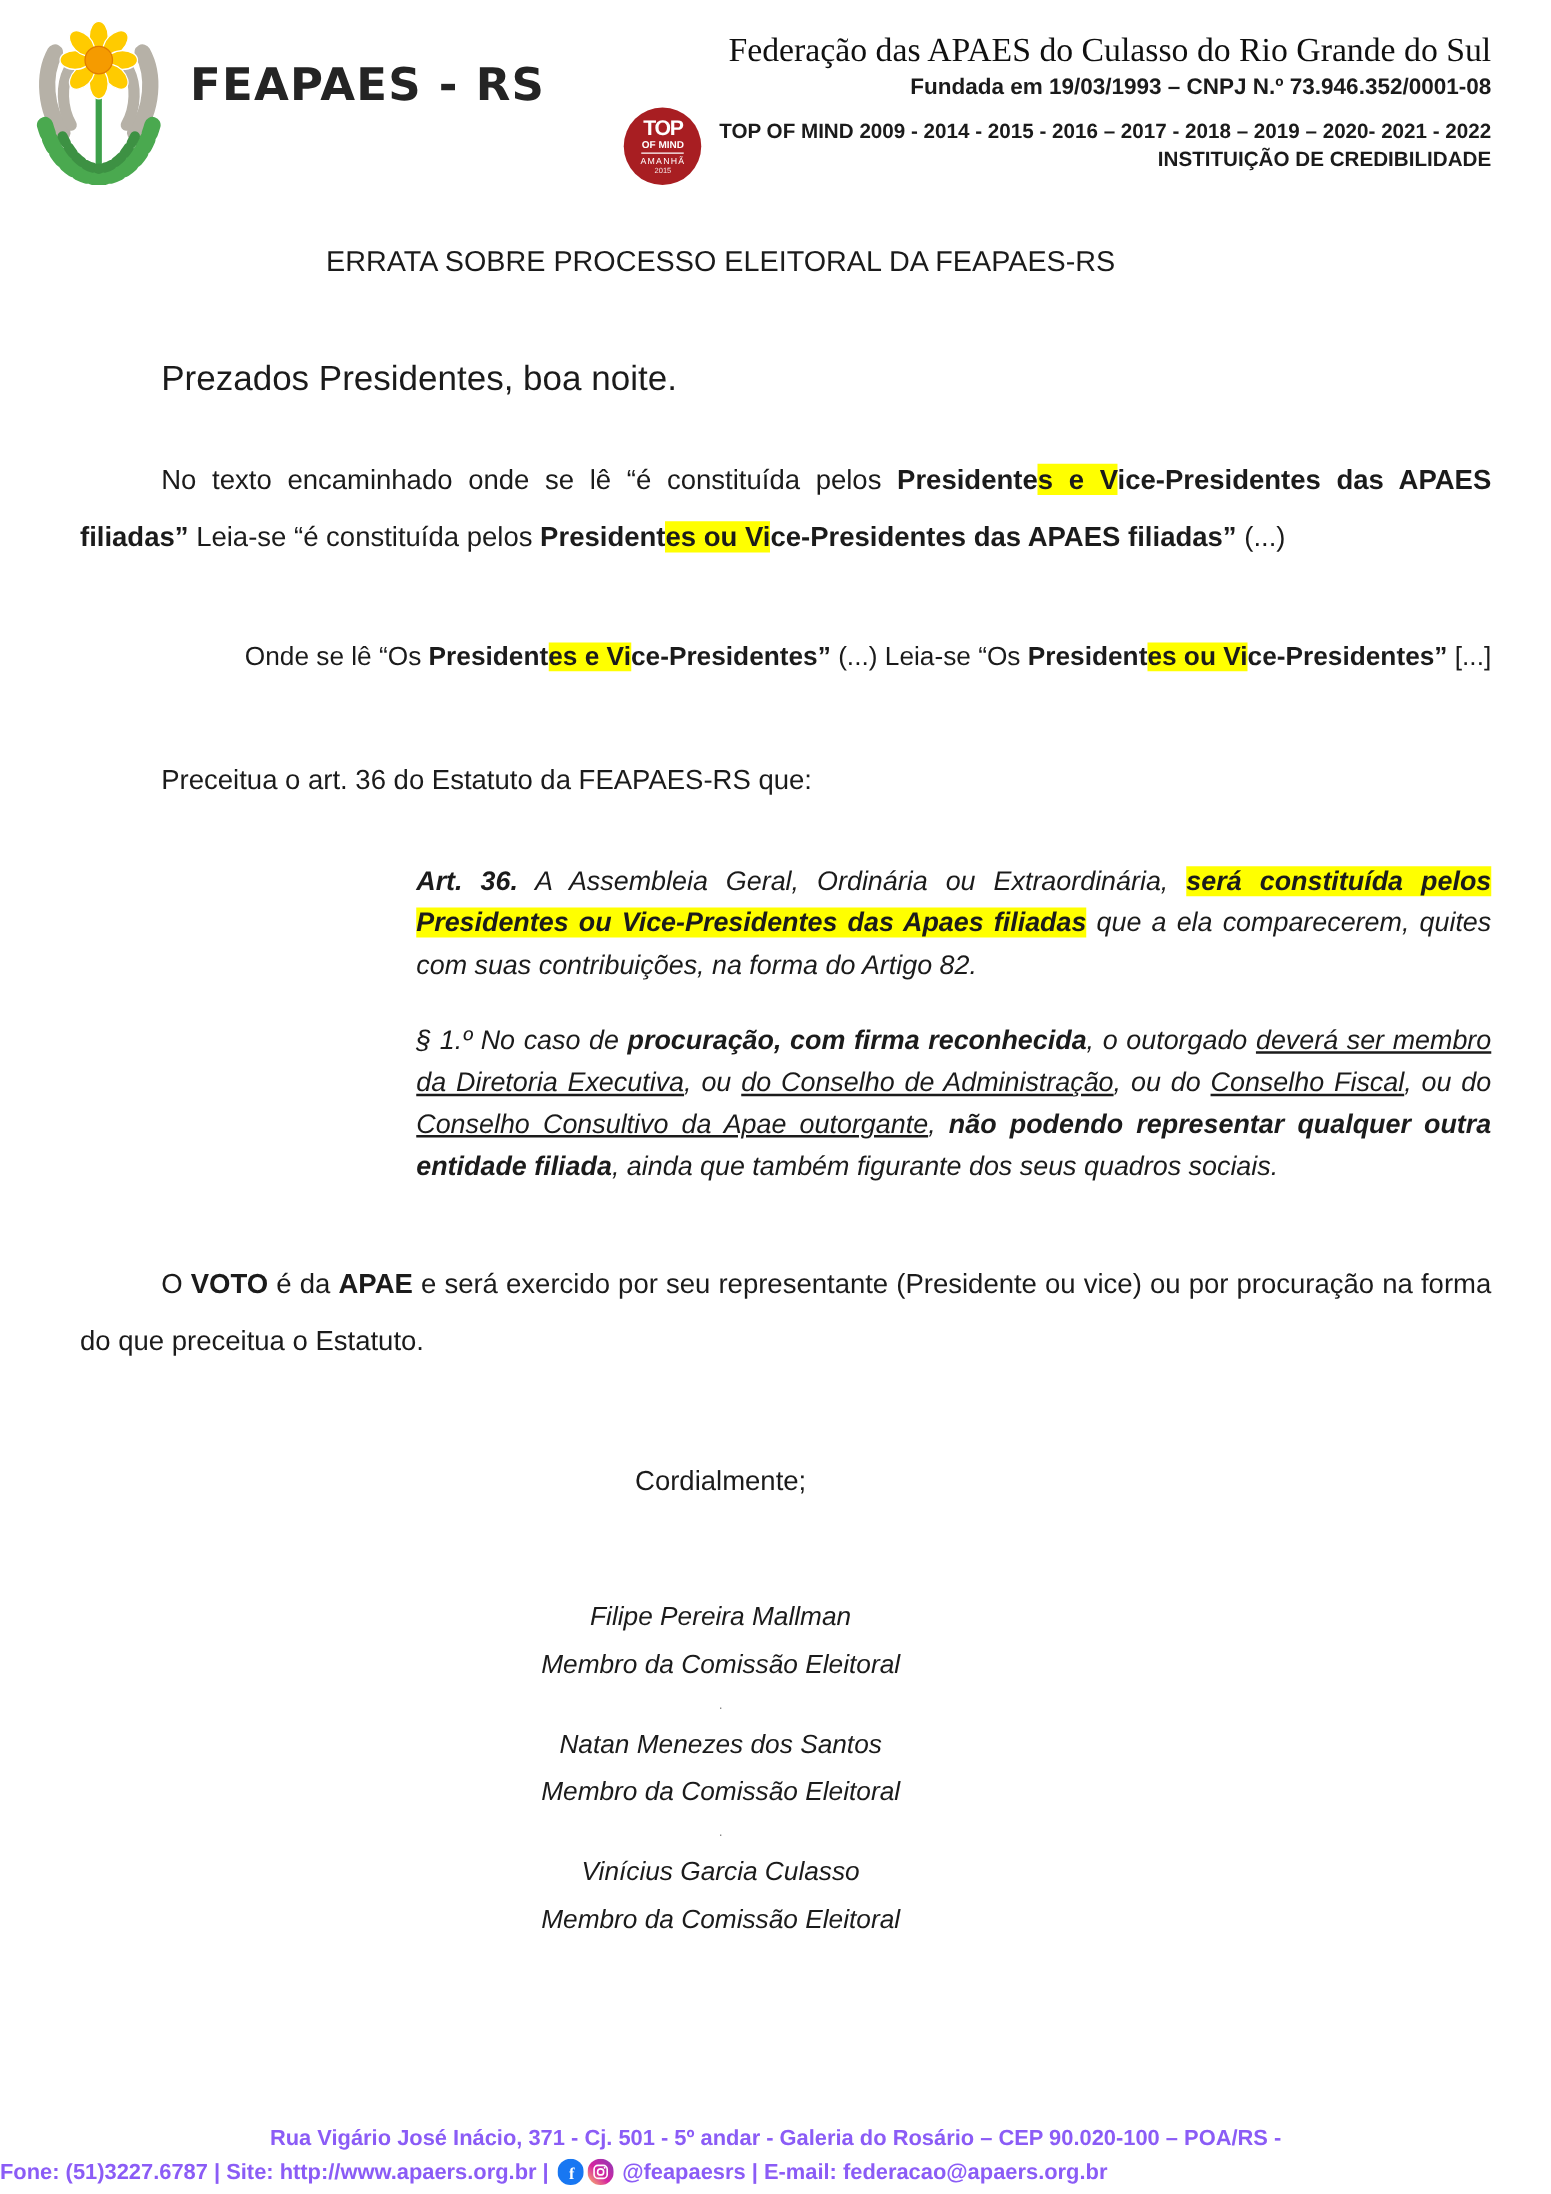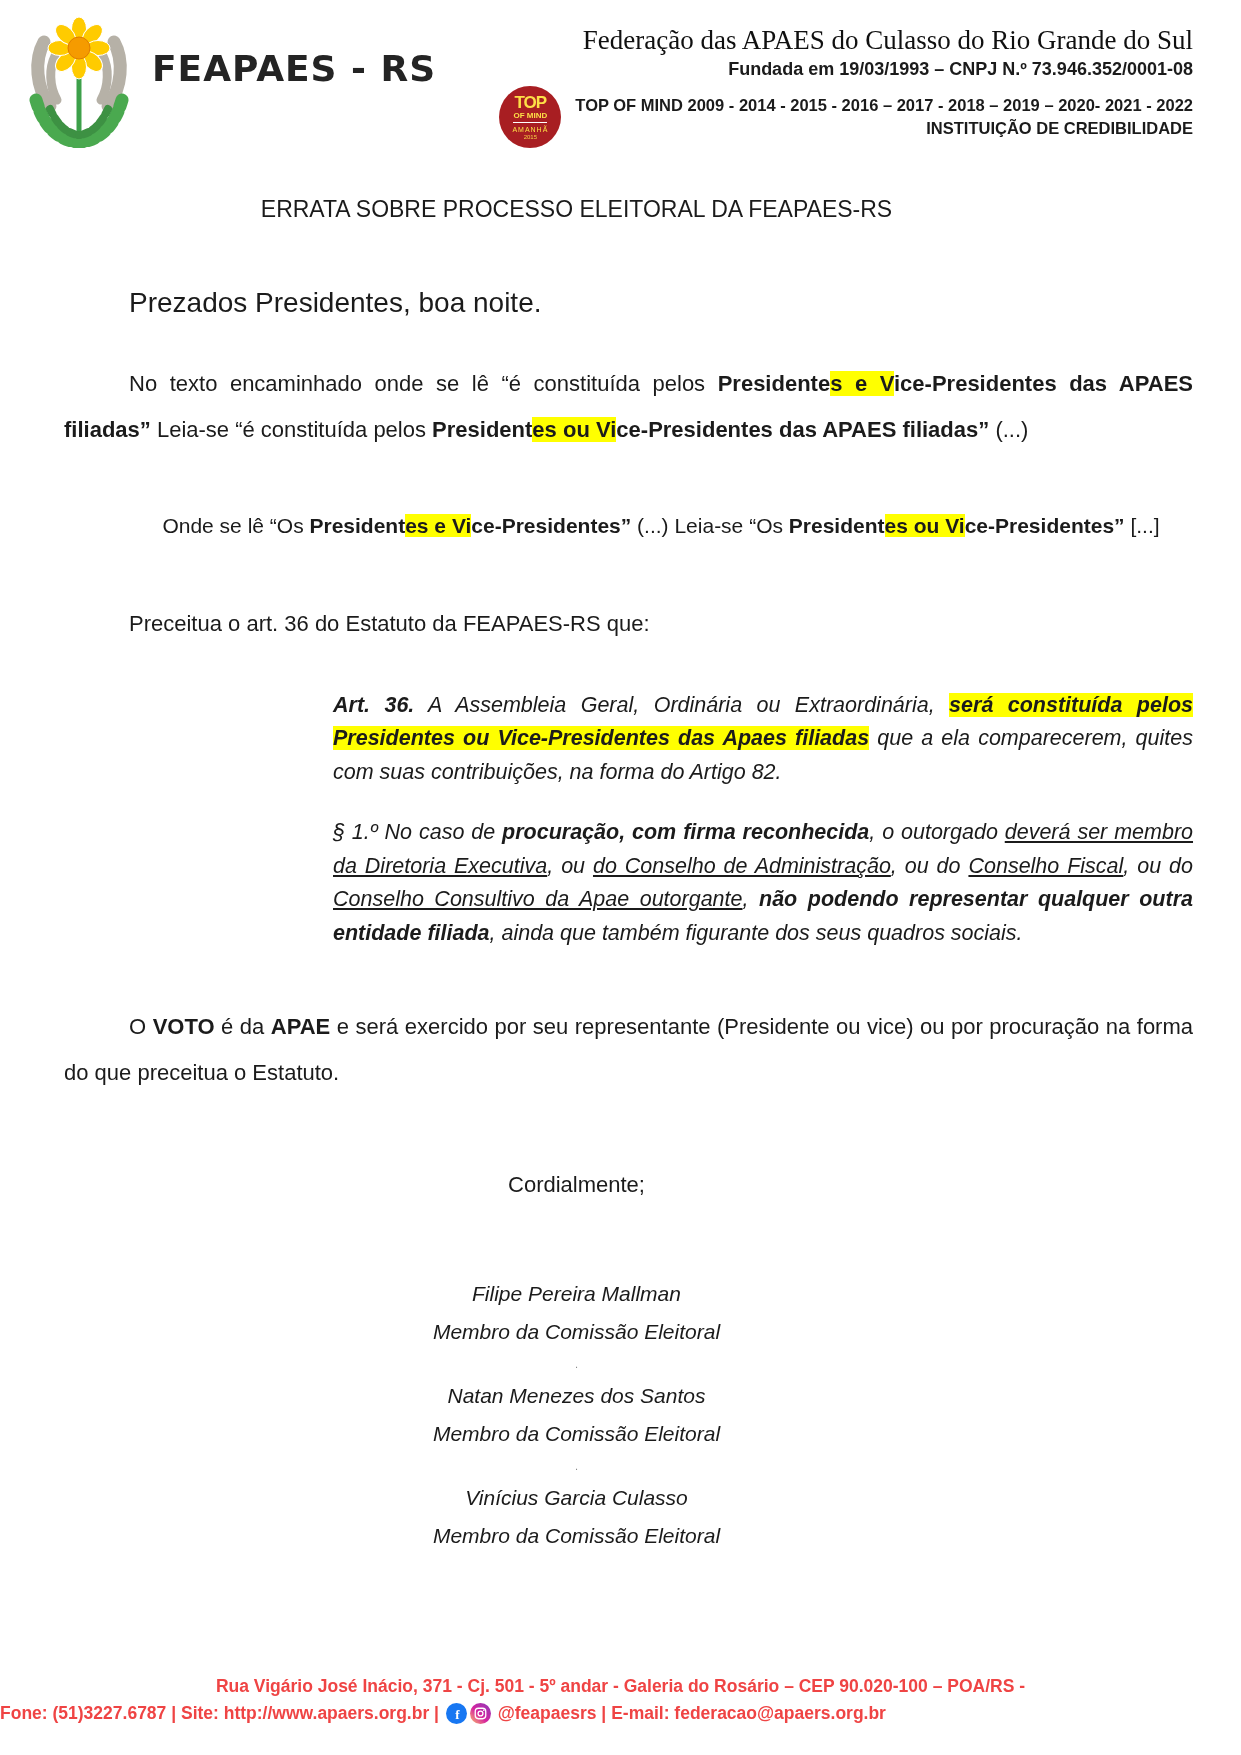--- a/index.html
+++ b/index.html
@@ -19,50 +19,50 @@
   header{display:flex;justify-content:space-between;align-items:flex-end;
          margin-left:-44px}
   .logo-wrap{display:flex;align-items:center;gap:14px}
   .logo-text{font-family:"DejaVu Sans",sans-serif;font-weight:bold;font-size:36px;
              letter-spacing:1px;color:#242424;padding-bottom:18px}
   .org-block{text-align:right;padding-top:26px}
   .org-name{font-family:"Liberation Serif",serif;font-size:27px;color:#101010;line-height:1.1}
   .org-founded{font-weight:bold;font-size:18px;margin-top:3px}
   .tom-row{display:flex;justify-content:flex-end;align-items:center;gap:14px;margin-top:6px}
   .badge{width:62px;height:62px;border-radius:50%;background:var(--badge-red,#a81e22);
-         color:#fde047;display:flex;flex-direction:column;align-items:center;justify-content:center;
+         color:#ffffff;display:flex;flex-direction:column;align-items:center;justify-content:center;
          line-height:1;flex:0 0 auto}
   .badge-top{font-weight:bold;font-size:17px;letter-spacing:-1px}
   .badge-mid{font-weight:bold;font-size:8px;border-bottom:1px solid #fff;padding:1px 0 2px;margin-bottom:3px}
   .badge-amanha{font-size:7px;letter-spacing:1px}
   .badge-year{font-size:6px;margin-top:1px;opacity:.9}
   .tom-lines{text-align:right;font-weight:bold;font-size:16.5px;line-height:1.35}
 
   
   .doc-title{text-align:center;font-size:23px;margin-top:48px;transform:translateX(-52px)}
   .salutation{font-size:28px;margin-top:64px;text-indent:65px}
   .par{font-size:22px;line-height:46px;text-align:justify;text-indent:65px}
   .p-errata1{margin-top:42px}
-  .p-errata2{margin-top:50px;text-align:center;white-space:nowrap;font-size:21px}
+  .p-errata2{margin-top:50px;text-align:right;white-space:nowrap;font-size:21px}
   .p-preceitua{margin-top:52px;text-align:left}
   .bq{margin-left:269px;font-style:italic;font-size:21.5px;line-height:33.5px;text-align:justify}
   .bq1{margin-top:42px}
   .bq2{margin-top:27px}
   .p-voto{margin-top:54px}
   .closing{text-align:center;font-size:22px;margin-top:76px;transform:translateX(-52px)}
   .sig{text-align:center;font-style:italic;font-size:21px;transform:translateX(-52px)}
   .sig .name{margin-top:0}
   .sig .role{margin-top:14px}
   .sig-first{margin-top:84px}
   .sig-dot{text-align:center;font-size:11px;color:#888;margin:14px 0;transform:translateX(-52px)}
   .sig-gap{margin-top:14px}
 
   
-  .footer{position:absolute;left:0;right:0;bottom:28px;text-align:center;
-          font-weight:bold;font-size:17.5px;line-height:27px;color:#ef4444}
+  .footer{position:absolute;left:0;right:0;bottom:4px;text-align:center;
+          font-weight:bold;font-size:17.5px;line-height:27px;color:#8b5cf6}
   .footer-line2{display:flex;justify-content:flex-start;align-items:center}
   .footer-line2 span{white-space:pre}
   .icons{display:inline-flex;align-items:center;gap:3px;margin:0 2px}
   .gestao{font-size:18px}
 </style>
 </head>
 <body>
 
 <div class="page">
 

